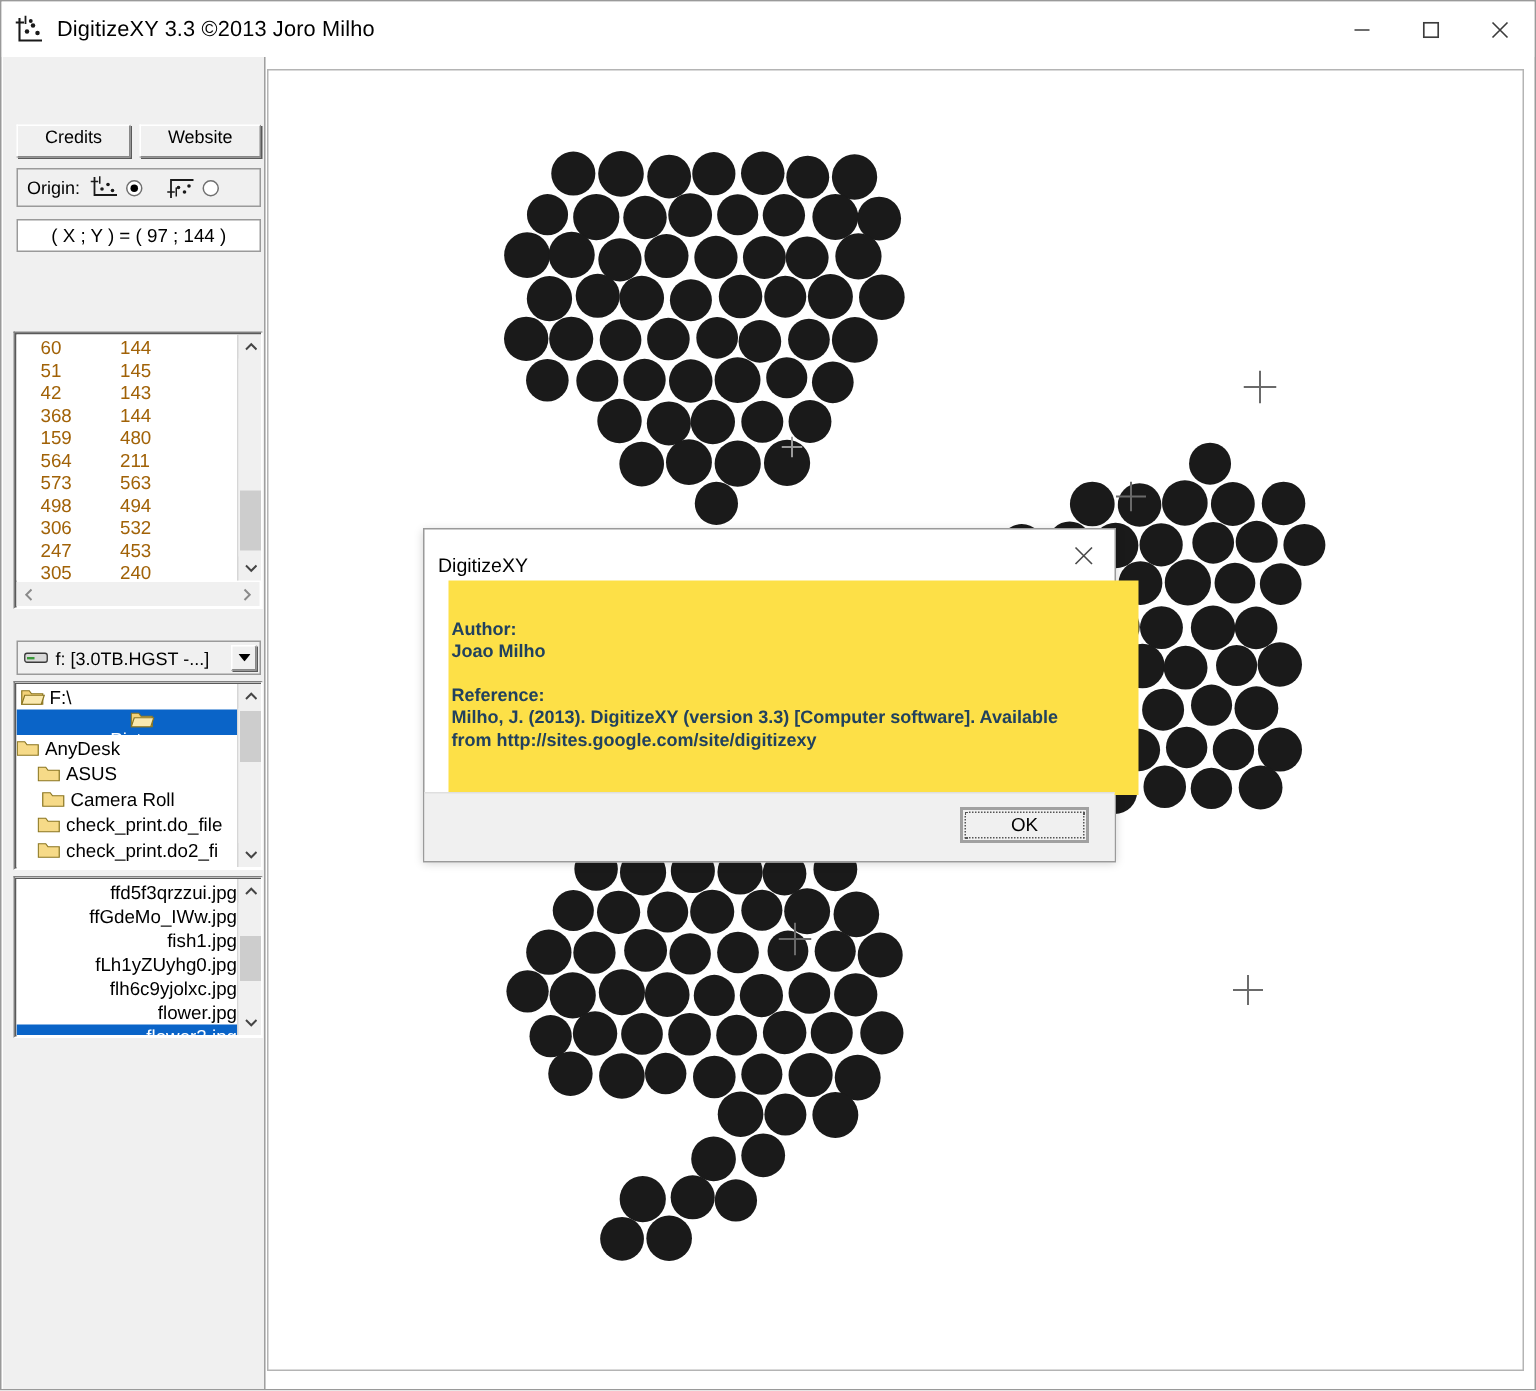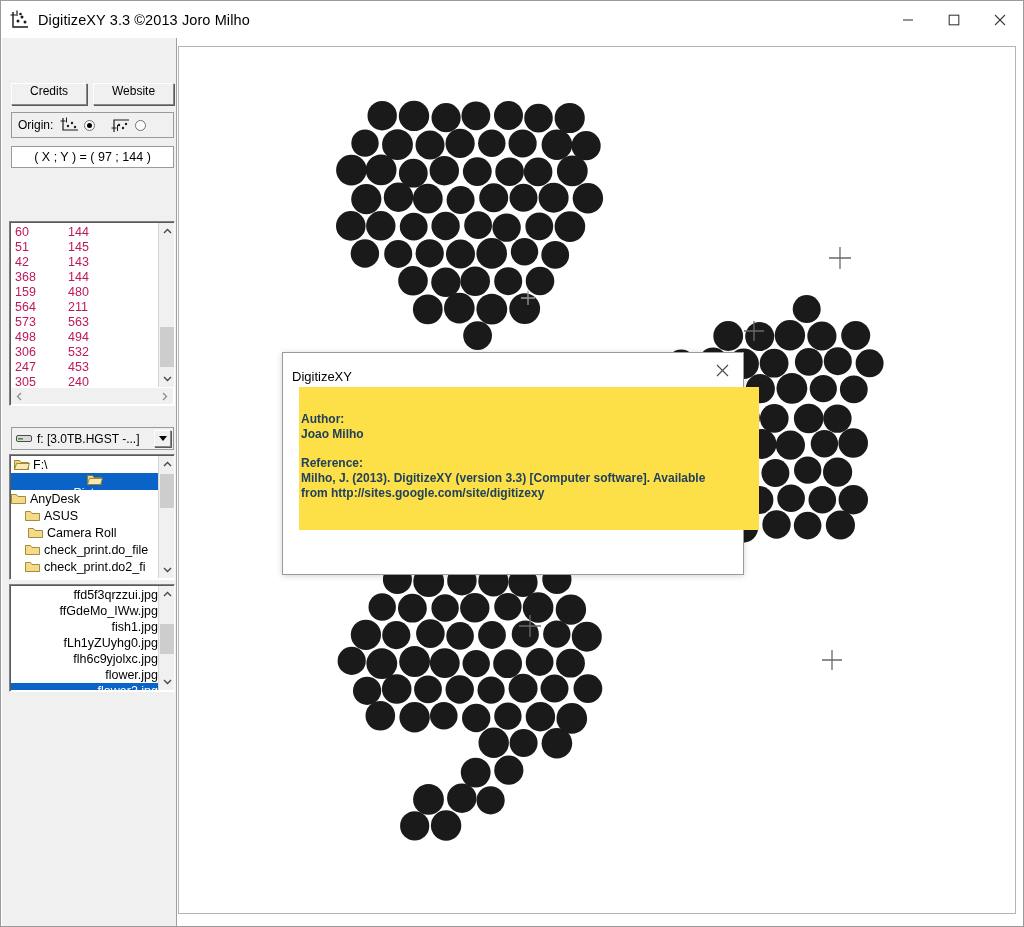--- a/index.html
+++ b/index.html
@@ -132,21 +132,21 @@
   }
   #coordlist-wrap .inner {
     position: absolute; left: 1px; top: 1px;
     width: 147px; height: 164px;
     background: #fff;
     overflow: hidden;
     font-size: 12.5px;
     padding: 2px 0 0 4px;
     box-sizing: border-box;
   }
-  .coordrow { display: flex; height: 15px; line-height: 15px; color: #be185d; }
+  .coordrow { display: flex; height: 15px; line-height: 15px; color: #a16207; margin-left: 12px; }
   .coordrow .cx { width: 53px; }
   .coordrow .cy { }
 
   .vscroll {
     position: absolute;
     width: 16px;
     background: #f0f0f0;
     border-left: 1px solid #d6d6d6;
     box-sizing: border-box;
   }
@@ -737,15 +737,21 @@
       </div>
     </div>
     <div class="dlg-body">
       <div class="lbl">Author:</div>
       <div class="lbl">Joao Milho</div>
       <div class="gap"></div>
       <div class="lbl">Reference:</div>
       <div class="lbl">Milho, J. (2013). DigitizeXY (version 3.3) [Computer software]. Available</div>
       <div class="lbl">from http://sites.google.com/site/digitizexy</div>
     </div>
+    <div class="dlg-footer">
+      <div id="dlg-ok">
+        <span class="ring"></span>
+        <span>OK</span>
+      </div>
+    </div>
   </div>
 
 </div>
 
 </body></html>

